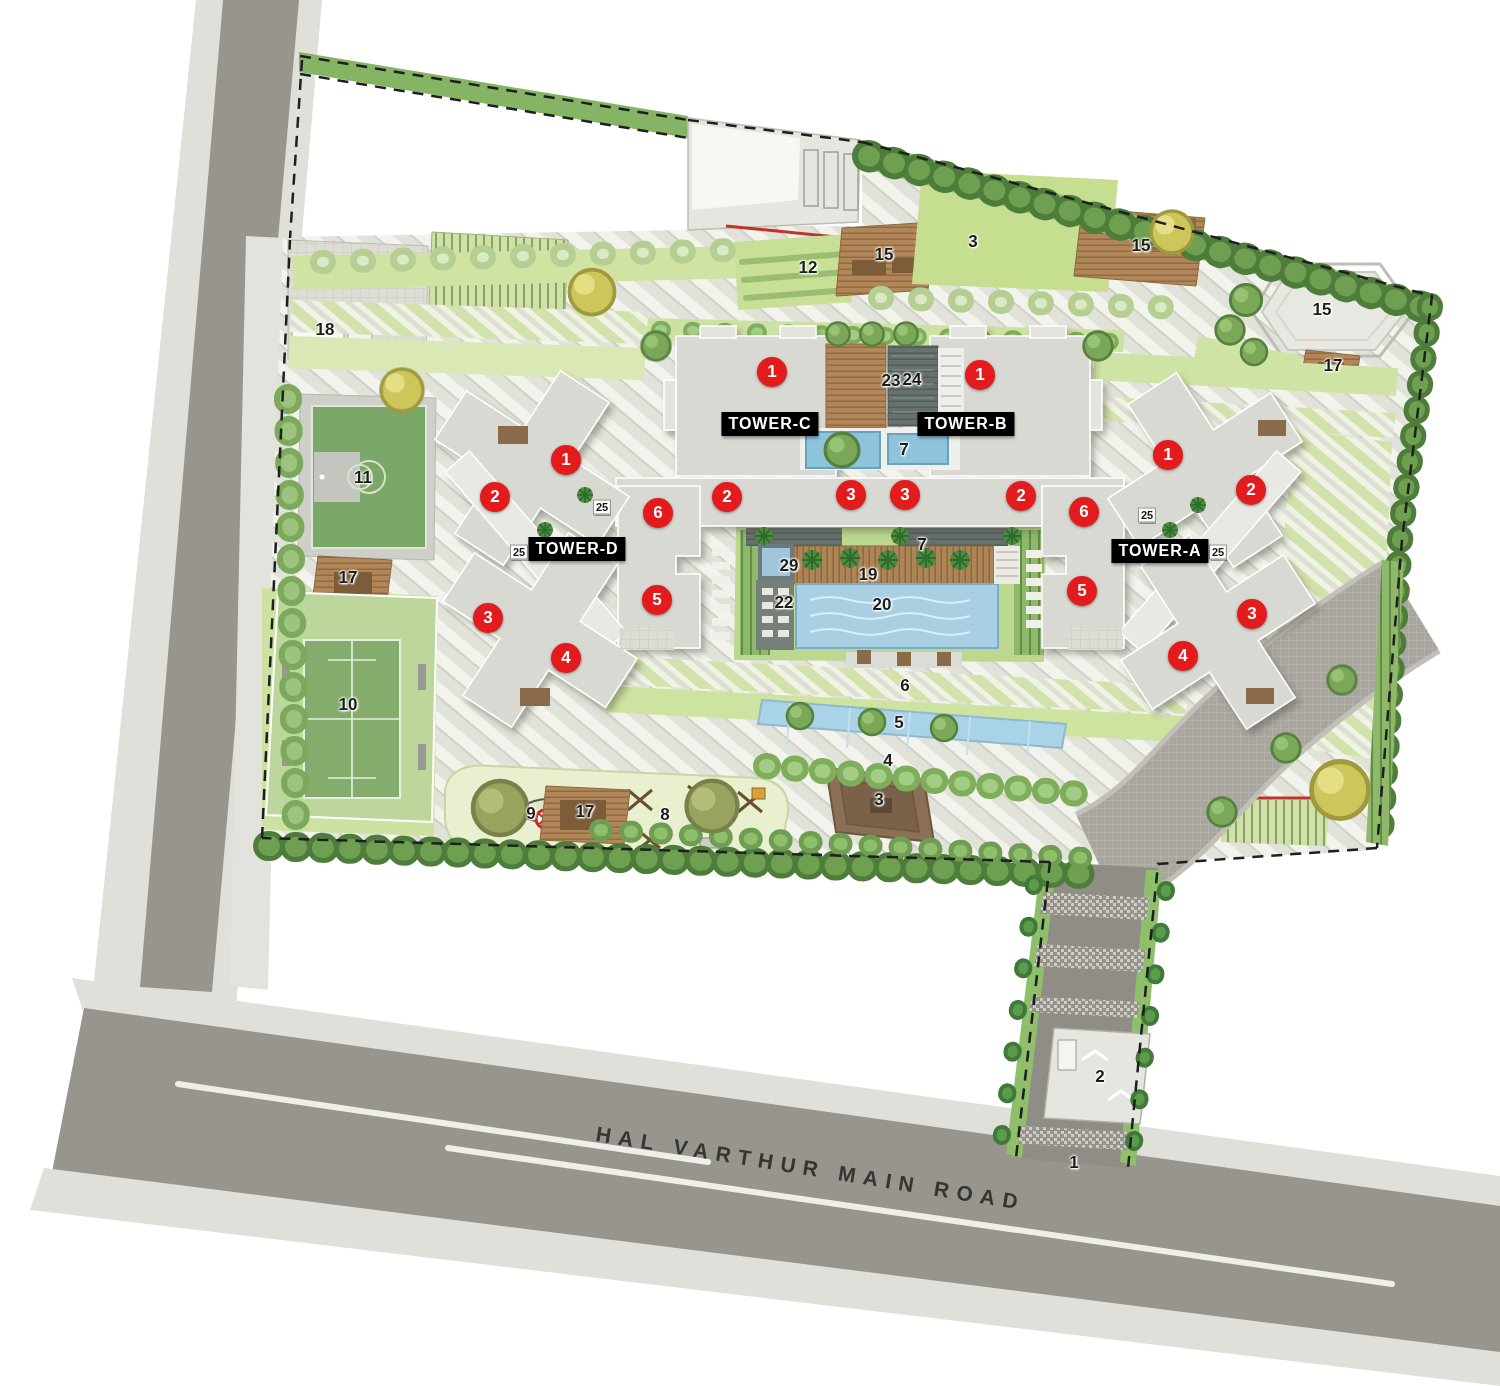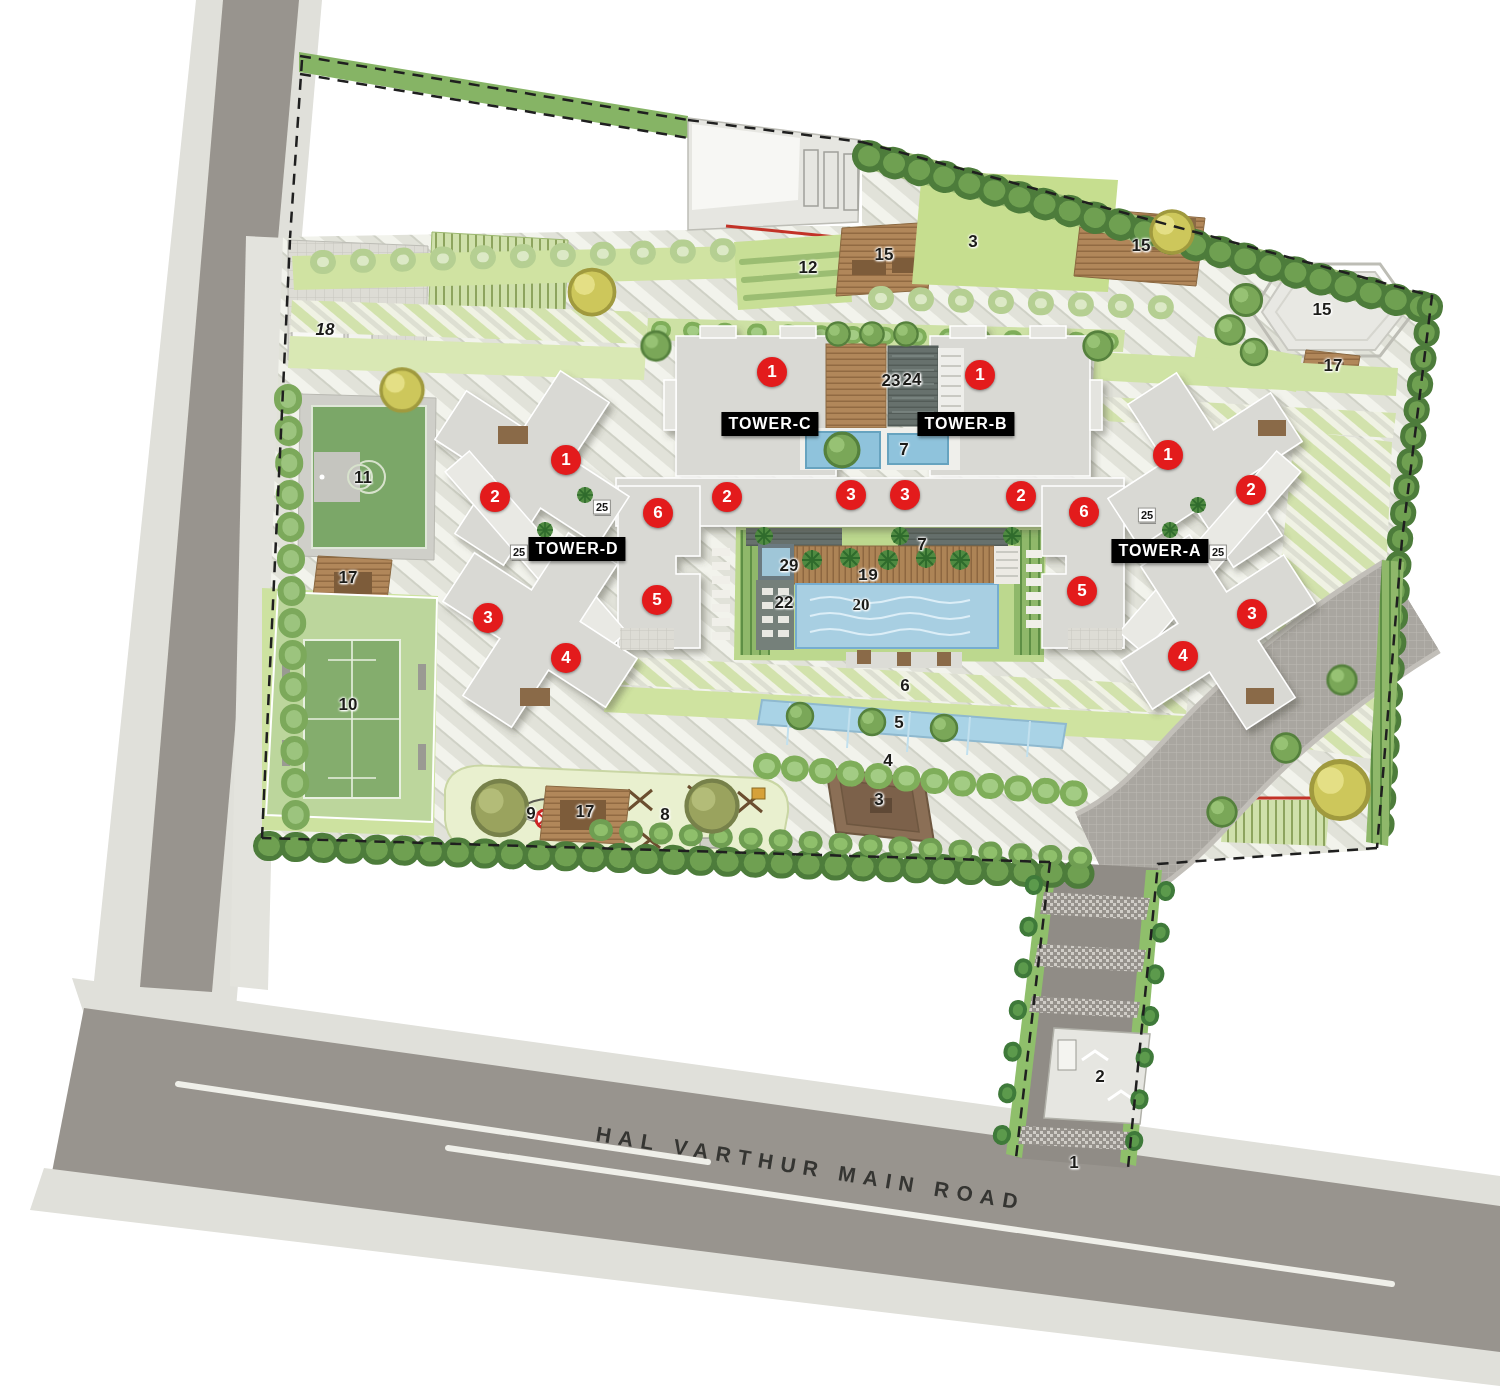--- a/index.html
+++ b/index.html
@@ -441,23 +441,23 @@
       <div class="num-label" style="left: 348px; top: 705px;">10</div>
       <div class="num-label" style="left: 363px; top: 478px;">11</div>
       <div class="num-label" style="left: 808px; top: 268px;">12</div>
       <div class="num-label" style="left: 884px; top: 255px;">15</div>
       <div class="num-label" style="left: 973px; top: 242px;">3</div>
       <div class="num-label" style="left: 1141px; top: 246px;">15</div>
       <div class="num-label" style="left: 1322px; top: 310px;">15</div>
       <div class="num-label" style="left: 348px; top: 578px;">17</div>
       <div class="num-label" style="left: 585px; top: 812px;">17</div>
       <div class="num-label" style="left: 1333px; top: 366px;">17</div>
-      <div class="num-label" style="left: 325px; top: 330px; font-style: italic;">18</div>
-      <div class="num-label" style="left: 868px; top: 575px; font-family: Liberation Mono, monospace;">19</div>
-      <div class="num-label" style="left: 861px; top: 605px; font-family: Liberation Serif, serif;">20</div>
+      <div class="num-label" style="left: 325px; top: 330px;">18</div>
+      <div class="num-label" style="left: 868px; top: 575px;">19</div>
+      <div class="num-label" style="left: 882px; top: 605px;">20</div>
       <div class="num-label" style="left: 789px; top: 566px;">29</div>
       <div class="num-label" style="left: 784px; top: 603px;">22</div>
       <div class="num-label" style="left: 855px; top: 381px; margin-left: 36px;">23</div>
       <div class="num-label" style="left: 908px; top: 380px; padding-left: 8px;">24</div>
       <div class="tag-label" style="left: 602px; top: 507px;">25</div>
       <div class="tag-label" style="left: 519px; top: 552px;">25</div>
       <div class="tag-label" style="left: 1147px; top: 515px;">25</div>
       <div class="tag-label" style="left: 1218px; top: 552px;">25</div>
       <div class="tower-label" style="left: 770px; top: 424px;">TOWER-C</div>
       <div class="tower-label" style="left: 966px; top: 424px;">TOWER-B</div>

